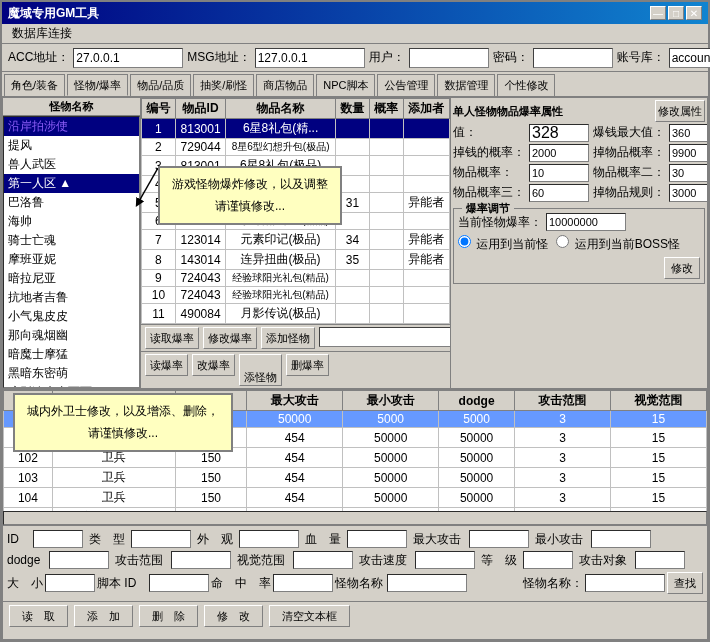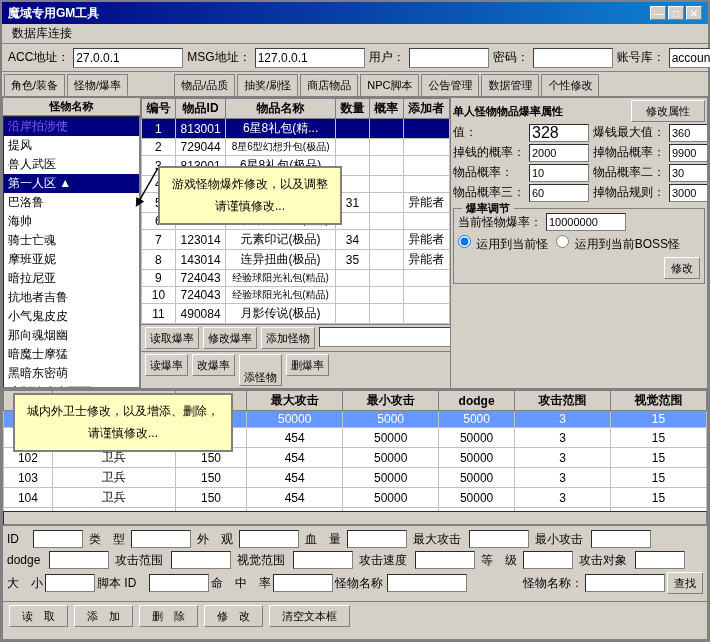--- a/index.html
+++ b/index.html
@@ -63,21 +63,21 @@
     <label>密码：</label>
     <input class="short" type="password" value="" style="">
     <label>账号库：</label>
     <input class="short" type="text" value="account" style="">
 
   </div>
 
   <div style="display:flex; background:#d4d0c8; padding: 2px 2px 0; flex-shrink:0; border-bottom:1px solid #808080;">
     <div class="tab" style="font-size:11px;padding:2px 6px;">角色/装备</div>
     <div class="tab active" style="font-size:11px;padding:2px 6px;background:#d4d0c8;border-bottom:1px solid #d4d0c8;">怪物/爆率</div>
-    <div class="tab" style="font-size:11px;padding:2px 6px;margin-left:44px;">物品/品质</div>
+    <div class="tab" style="font-size:11px;padding:2px 6px;">物品/品质</div>
     <div class="tab" style="font-size:11px;padding:2px 6px;">抽奖/刷怪</div>
     <div class="tab" style="font-size:11px;padding:2px 6px;">商店物品</div>
     <div class="tab" style="font-size:11px;padding:2px 6px;">NPC脚本</div>
     <div class="tab" style="font-size:11px;padding:2px 6px;">公告管理</div>
     <div class="tab" style="font-size:11px;padding:2px 6px;">数据管理</div>
     <div class="tab" style="font-size:11px;padding:2px 6px;">个性修改</div>
   </div>
 
   <div style="flex:1; display:flex; flex-direction:column; overflow:hidden; background:#d4d0c8; border:1px solid #808080; position:relative;">
 
@@ -232,21 +232,21 @@
           <button class="btn" style="font-size:11px;padding:1px 4px;">改爆率</button>
           <button class="btn" style="font-size:11px;padding:15px 4px;">添怪物</button>
           <button class="btn" style="font-size:11px;padding:1px 4px;">删爆率</button>
         </div>
       </div>
 
       <div style="flex:1; display:flex; flex-direction:column; overflow:hidden; padding:2px;">
 
         <div style="display:flex; align-items:center; justify-content:space-between; margin-bottom:2px;">
           <span style="font-size:11px; font-weight:bold;">单人怪物物品爆率属性</span>
-          <button class="btn" style="font-size:11px;padding:1px 14px;">修改属性</button>
+          <button class="btn" style="font-size:11px;padding:1px 2px;">修改属性</button>
         </div>
 
         <div style="display:grid; grid-template-columns: auto 60px auto 60px; gap:2px 4px; font-size:11px; margin-bottom:4px;">
           <span>值：</span>
           <input type="text" value="328" style="height: 18px; border: 1px inset rgb(128, 128, 128); background: white; padding: 0px 2px; font-size: 16px;">
           <span style="white-space:nowrap;">爆钱最大值：</span>
           <input type="text" value="360" style="height: 18px; border: 1px inset rgb(128, 128, 128); background: white; padding: 0px 2px; font-size: 11px;">
 
           <span style="white-space:nowrap;">掉钱的概率：</span>
           <input type="text" value="2000" style="height: 18px; border: 1px inset rgb(128, 128, 128); background: white; padding: 0px 2px; font-size: 11px;">

